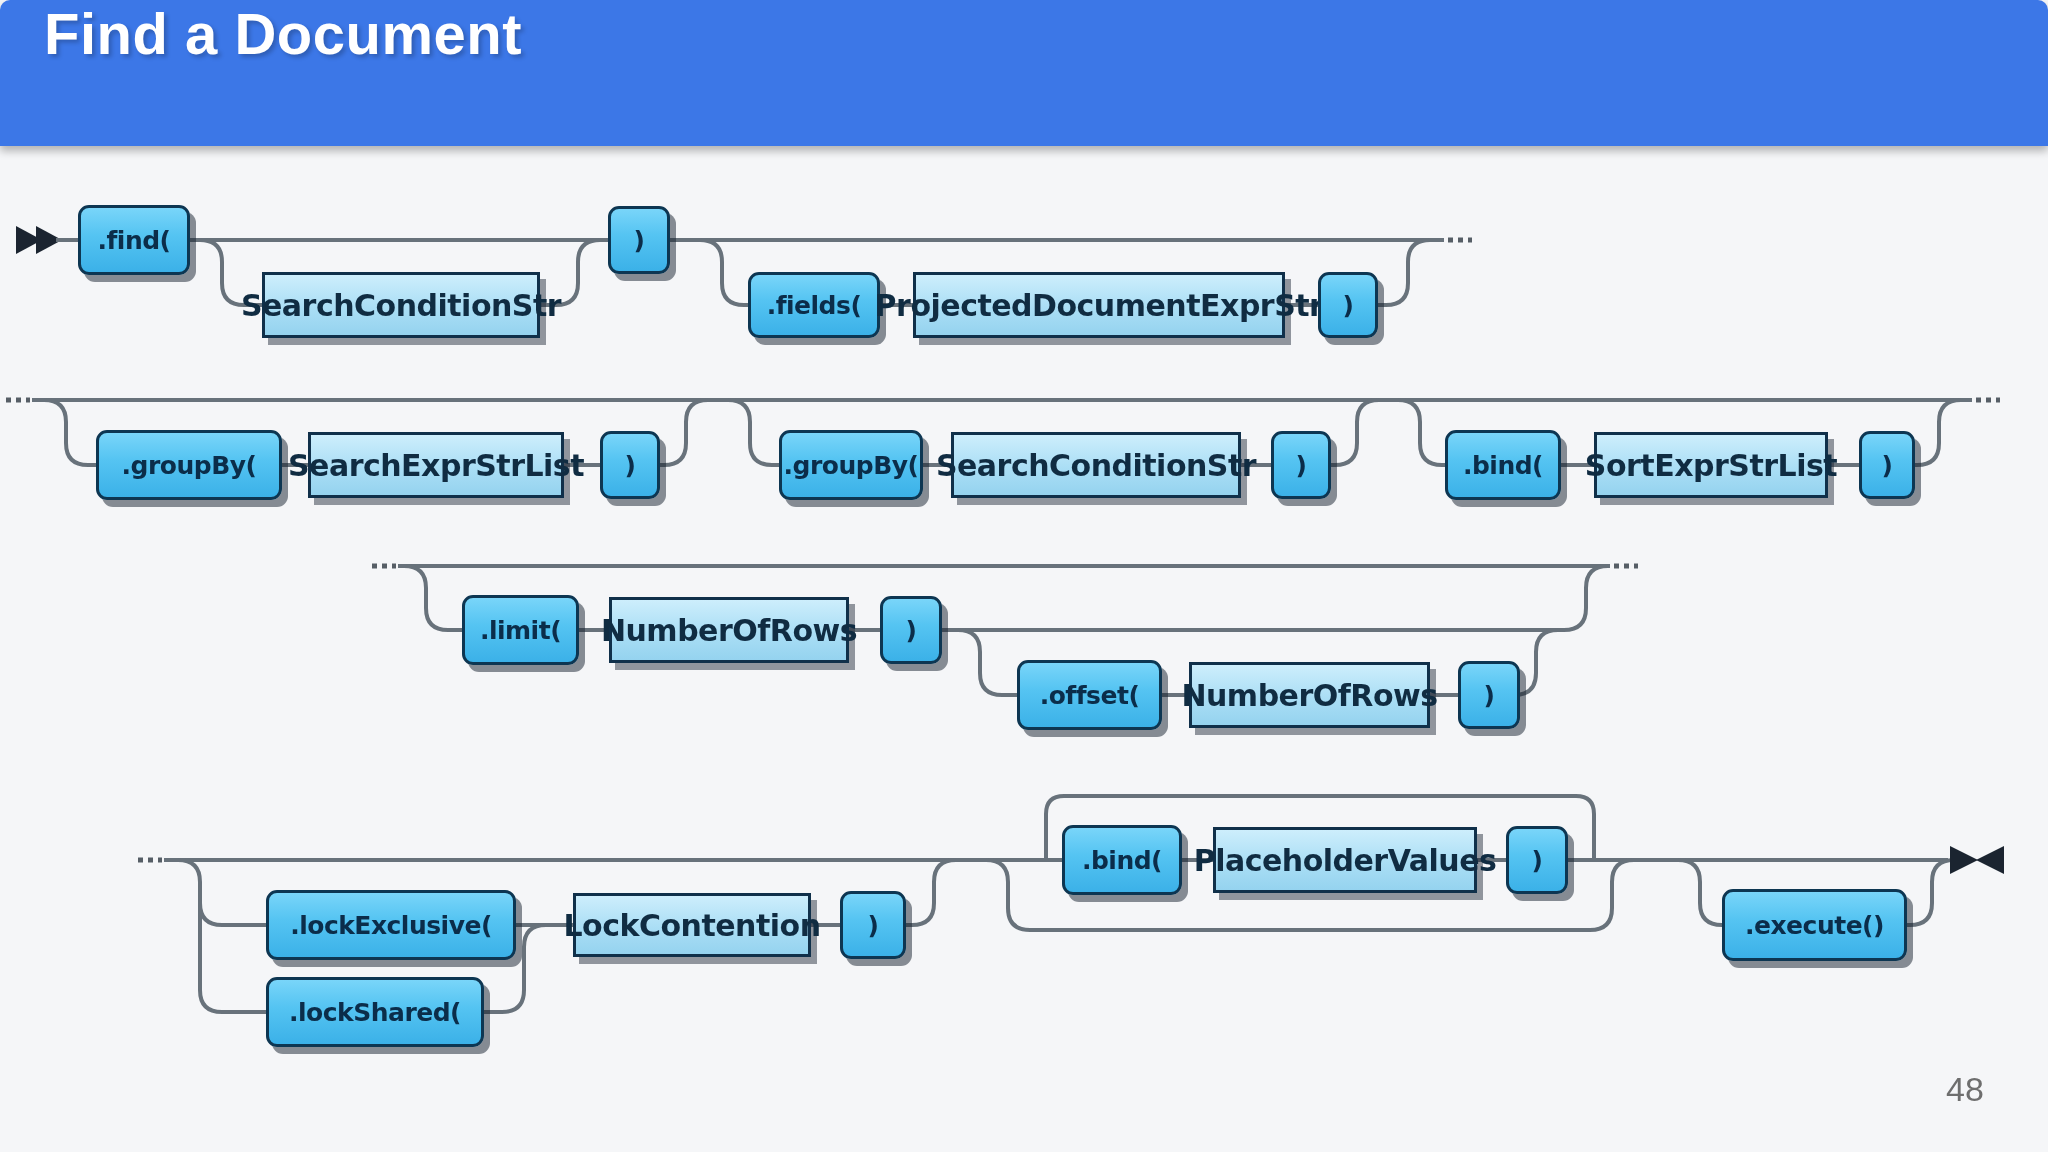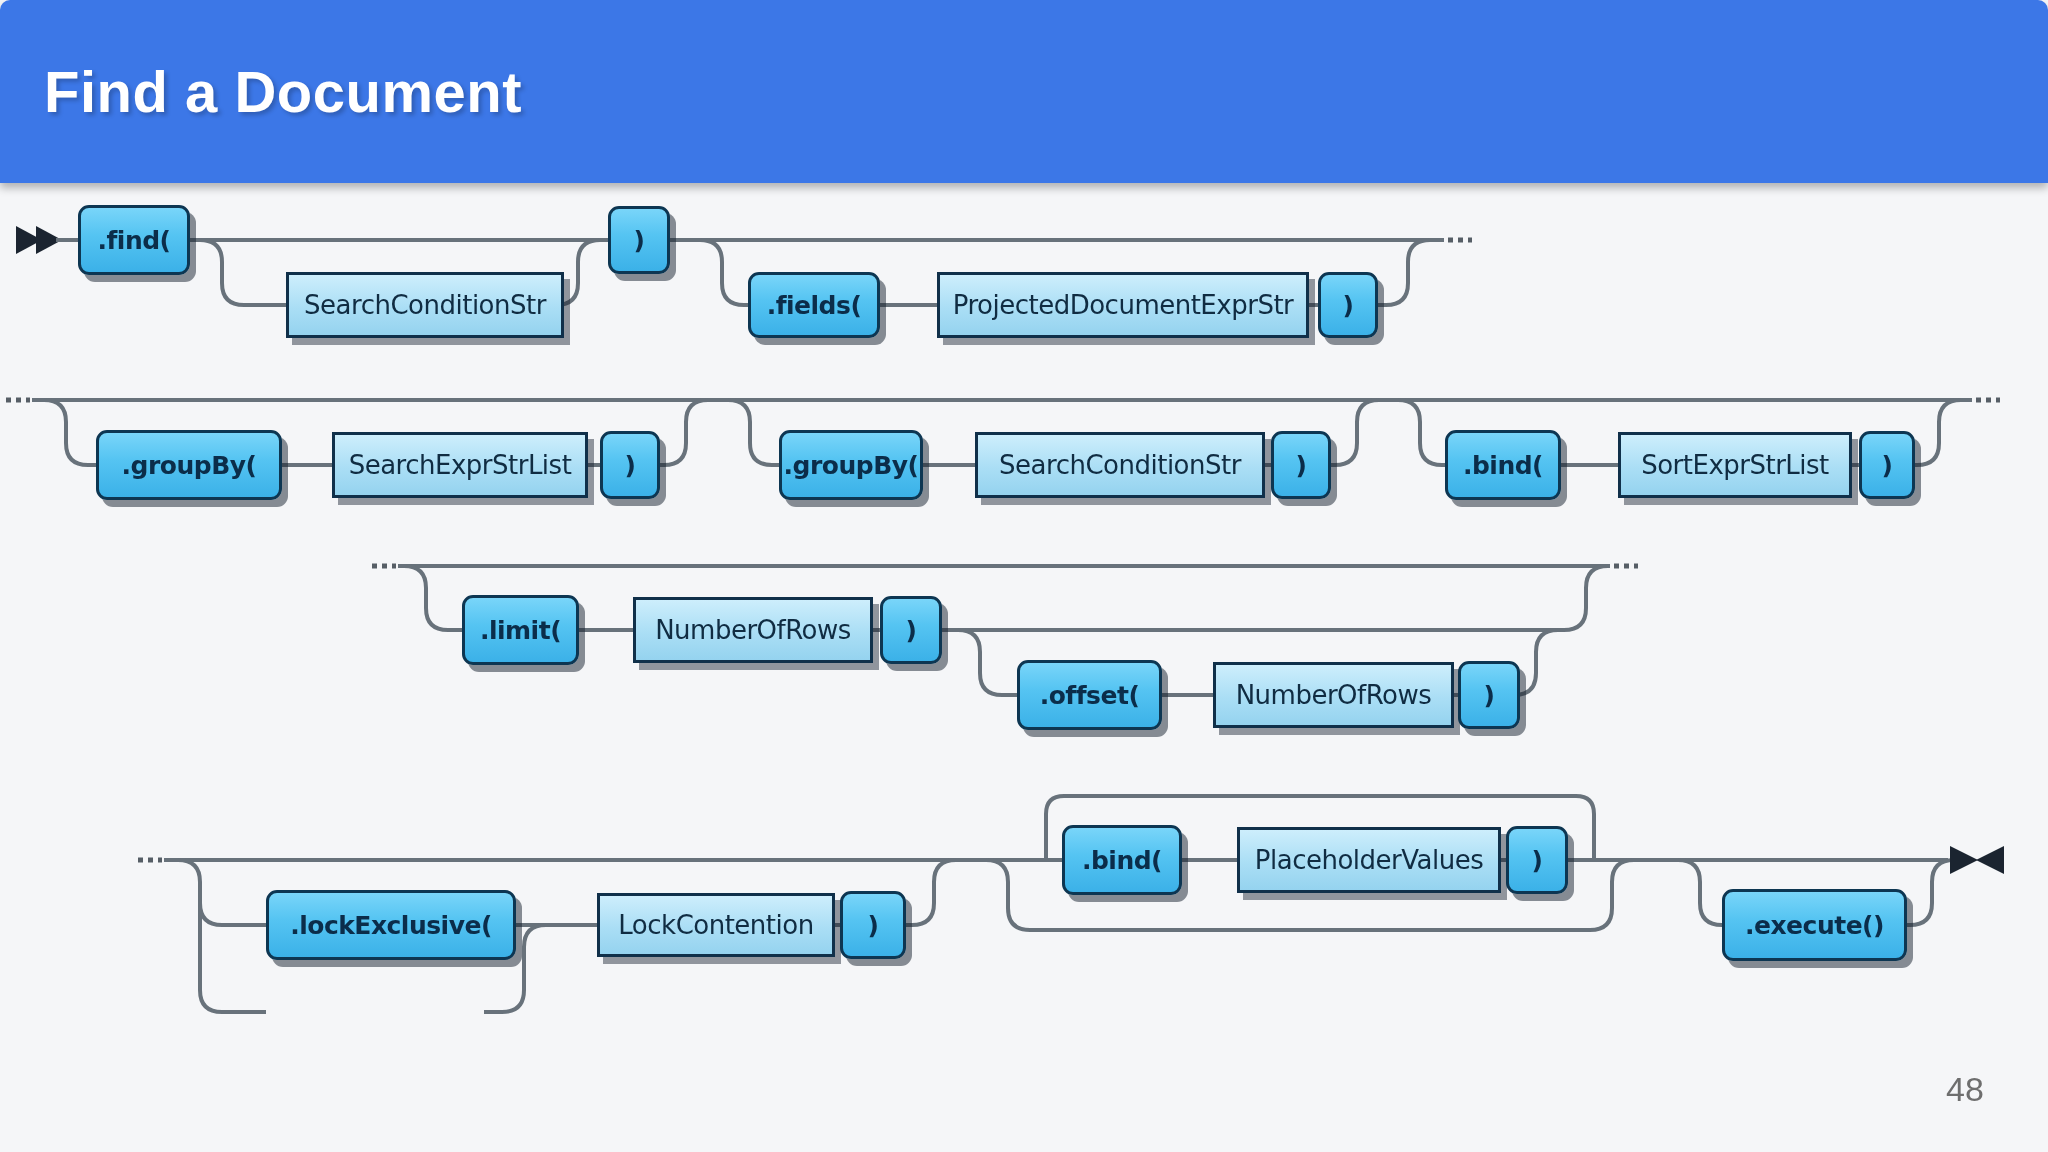--- a/index.html
+++ b/index.html
@@ -13,25 +13,25 @@
     --nonterminal-text:#102c42;
     --page-number-gray:#6e6e6e;
   }
   *{margin:0;padding:0;box-sizing:border-box;}
   html,body{width:2048px;height:1152px;overflow:hidden;}
   body{background:var(--background);font-family:"Liberation Sans",sans-serif;position:relative;}
 
   .slide{position:absolute;inset:0;}
 
   header.slide-header{
-    position:absolute;left:0;top:0;width:2048px;height:183px;
+    position:absolute;left:0;top:0;width:2048px;height:146px;
     background:var(--header-blue);
     box-shadow:0 5px 8px rgba(0,0,0,0.28);
     border-radius:10px 10px 0 0;
-    display:flex;align-items:center;
+    display:flex;align-items:flex-start;
   }
   h1.slide-title{
     margin-left:44px;
     color:#ffffff;
     font-size:58px;
     font-weight:bold;
     letter-spacing:0.5px;
     text-shadow:3px 3px 4px rgba(0,0,0,0.22);
     font-family:"Liberation Sans",sans-serif;
   }
@@ -57,23 +57,22 @@
     box-shadow:6px 7px 0 rgba(22,32,46,0.5);
     color:var(--terminal-text);
     font-weight:bold;
     font-size:25px;
   }
   .nonterm{
     border:3px solid var(--nonterminal-border);
     background:linear-gradient(180deg,#cdeefc 0%,#aadef5 55%,#95d3ef 100%);
     box-shadow:6px 7px 0 rgba(22,32,46,0.45);
     color:var(--nonterminal-text);
-    font-weight:normal;
-    font-size:26px;
-    margin-left:24px;
+    font-weight:bold;
+    font-size:30px;
   }
 
   .page-number{
     position:absolute;left:1946px;top:1070px;
     font-size:34px;color:var(--page-number-gray);
     font-family:"Liberation Sans",sans-serif;
   }
 </style>
 </head>
 <body>
@@ -147,20 +146,21 @@
     <div class="node nonterm" style="left:609px;top:597px;width:240px;height:66px">NumberOfRows</div>
     <div class="node term" style="left:880px;top:596px;width:62px;height:68px">)</div>
     <div class="node term" style="left:1017px;top:660px;width:145px;height:70px">.offset(</div>
     <div class="node nonterm" style="left:1189px;top:662px;width:241px;height:66px">NumberOfRows</div>
     <div class="node term" style="left:1458px;top:661px;width:62px;height:68px">)</div>
 
     <div class="node term" style="left:1062px;top:825px;width:120px;height:70px">.bind(</div>
     <div class="node nonterm" style="left:1213px;top:827px;width:264px;height:66px">PlaceholderValues</div>
     <div class="node term" style="left:1506px;top:826px;width:62px;height:68px">)</div>
     <div class="node term" style="left:266px;top:890px;width:250px;height:70px">.lockExclusive(</div>
+    <div class="node term" style="left:266px;top:977px;width:218px;height:70px">.lockShared(</div>
     <div class="node nonterm" style="left:573px;top:893px;width:238px;height:64px">LockContention</div>
     <div class="node term" style="left:840px;top:891px;width:66px;height:68px">)</div>
     <div class="node term" style="left:1722px;top:889px;width:185px;height:72px">.execute()</div>
 
   </div>
 
   <div class="page-number">48</div>
 
 </div>
 

